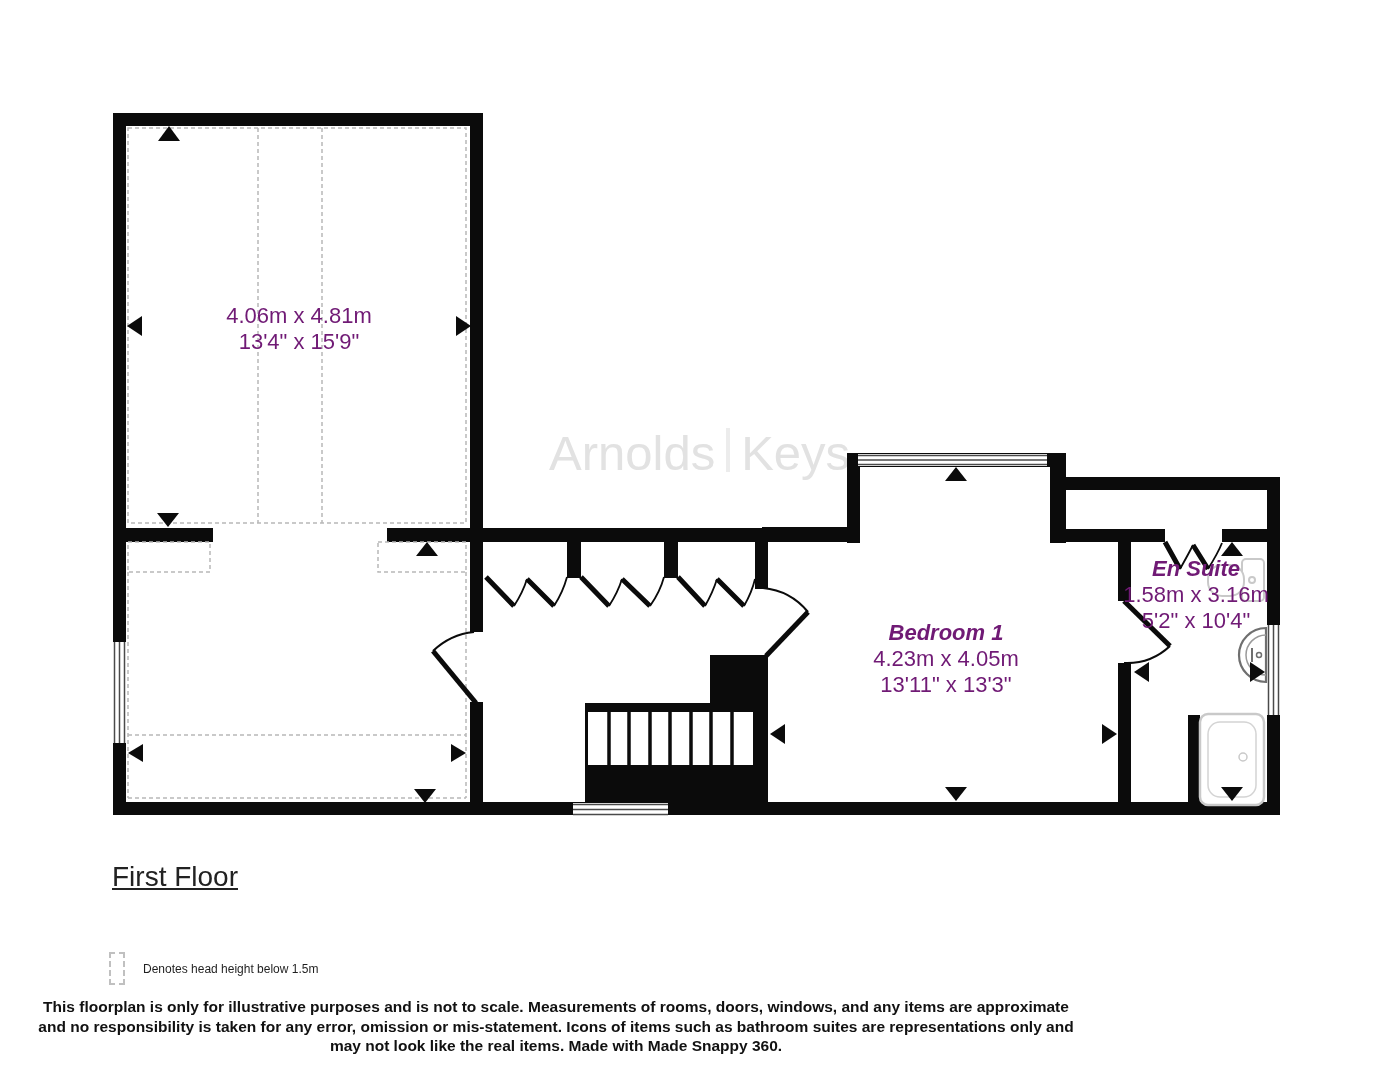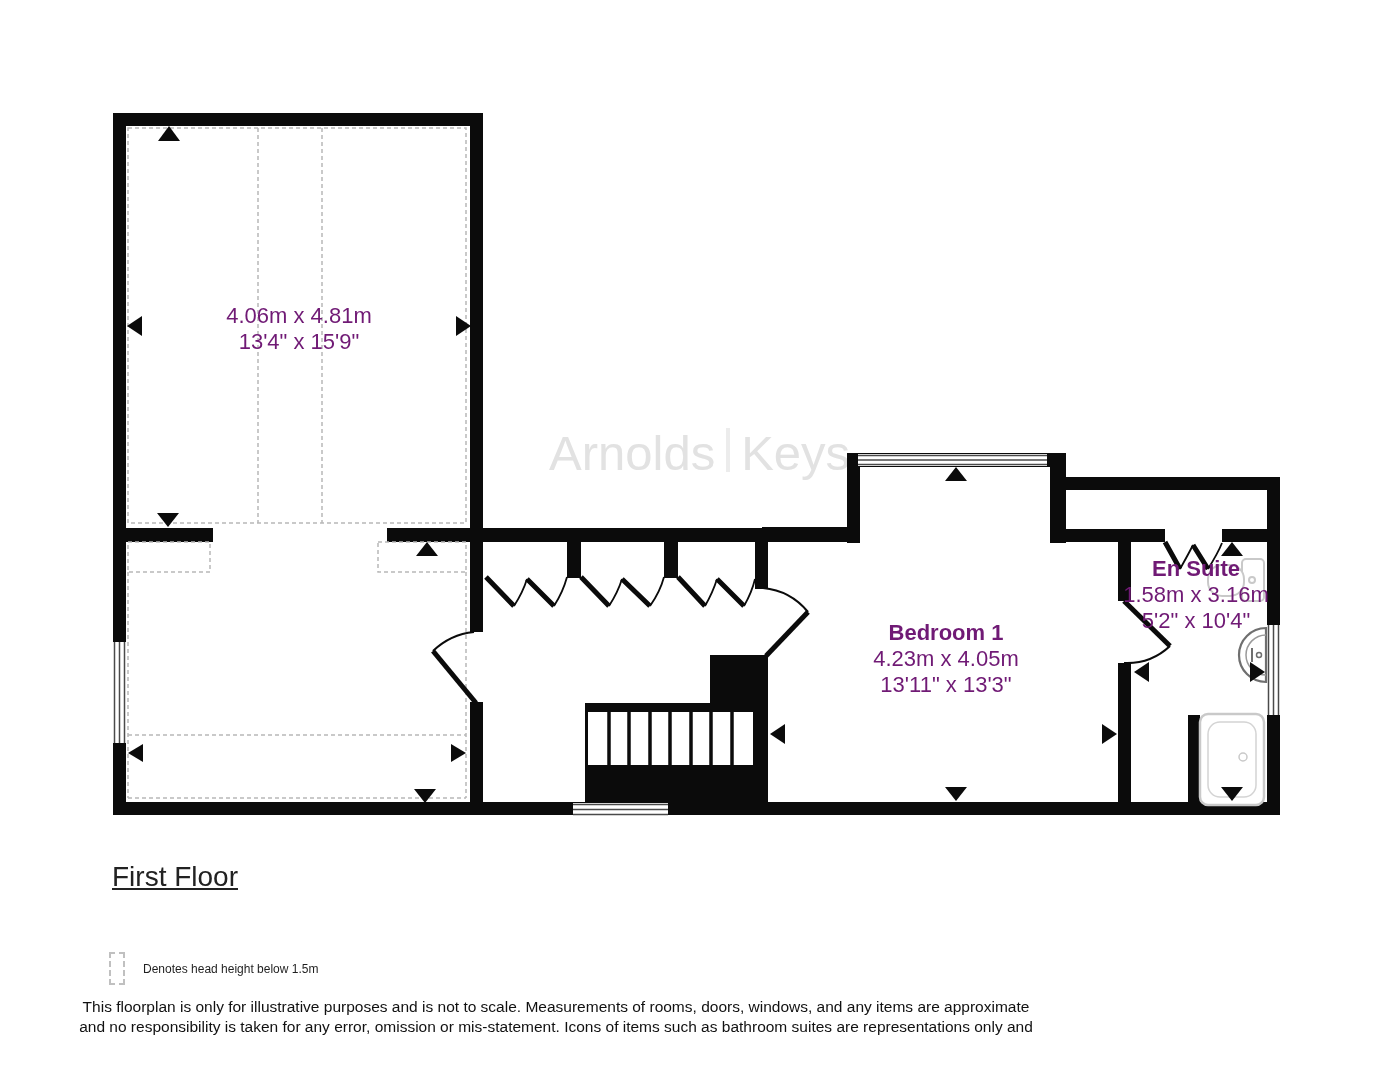--- a/index.html
+++ b/index.html
@@ -11,28 +11,28 @@
     position:absolute;left:549px;top:425px;z-index:0;
     color:#e2e2e2;font-size:49px;font-weight:500;letter-spacing:0px;white-space:nowrap;
     display:flex;align-items:center;justify-content:center;
   }
   .wm-divider{display:inline-block;width:4px;height:44px;background:#ececec;margin:0 11px 6px 11px;}
   svg.plan{position:absolute;left:0;top:0;z-index:1;}
   .room-label{
     position:absolute;z-index:2;transform:translateX(-50%);
     text-align:center;white-space:nowrap;line-height:26px;font-size:22px;color:#701a75;
   }
-  .rname{font-weight:bold;}
+  .rname{font-weight:bold;font-style:italic;}
   .floor-title{position:absolute;left:112px;top:861px;z-index:2;font-size:28px;color:#222;text-decoration:underline;}
   .legend{position:absolute;left:109px;top:952px;z-index:2;display:flex;align-items:center;}
   .legend-icon{width:12px;height:29px;border:2px dashed #c0c0c0;background:#fff;}
   .legend-text{margin-left:18px;font-size:12px;color:#1f1f1f;}
   .disclaimer{
     position:absolute;left:0;top:997px;width:1112px;z-index:2;
-    text-align:center;font-size:15.5px;line-height:19.5px;color:#111;
+    text-align:center;font-size:15.5px;line-height:19.5px;color:#111;font-weight:bold;
   }
 </style>
 </head>
 <body>
 
 <div class="canvas">
 
   <div class="watermark">
     <span>Arnolds</span>
     <span class="wm-divider"></span>
@@ -229,15 +229,16 @@
   <div class="floor-title">First Floor</div>
 
   <div class="legend">
     <div class="legend-icon"></div>
     <div class="legend-text">Denotes head height below 1.5m</div>
   </div>
 
   <div class="disclaimer">
     <div>This floorplan is only for illustrative purposes and is not to scale. Measurements of rooms, doors, windows, and any items are approximate</div>
     <div>and no responsibility is taken for any error, omission or mis-statement. Icons of items such as bathroom suites are representations only and</div>
+    <div>may not look like the real items. Made with Made Snappy 360.</div>
   </div>
 
 </div>
 
 </body></html>

